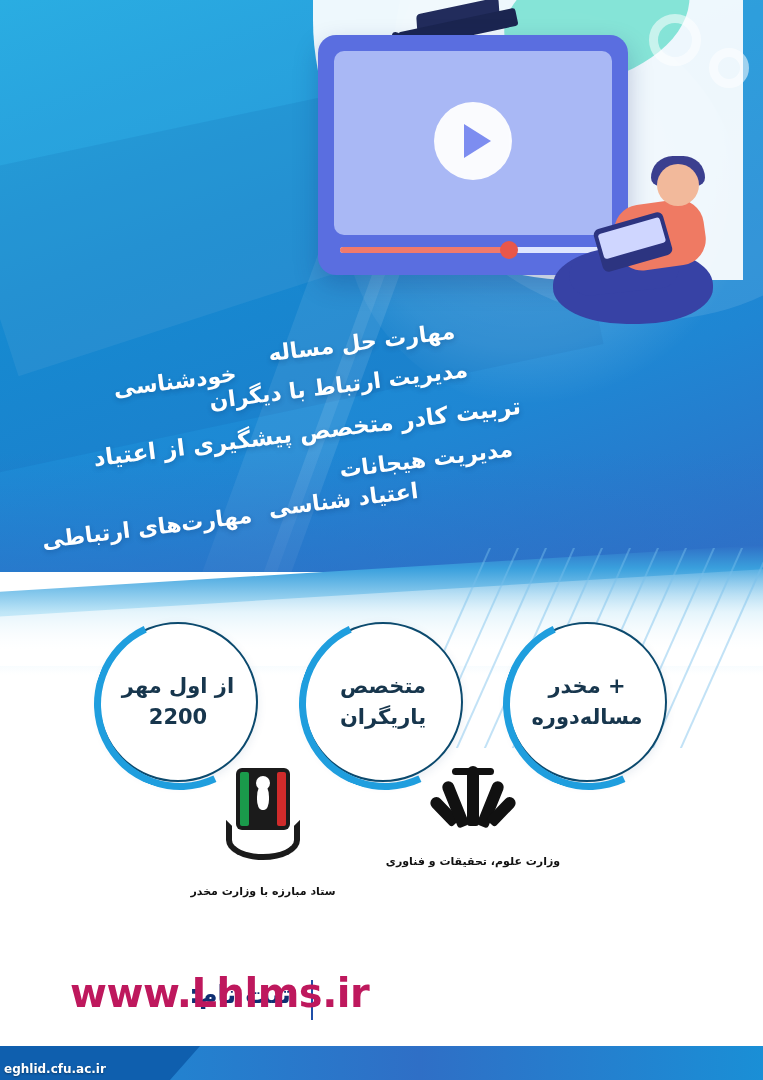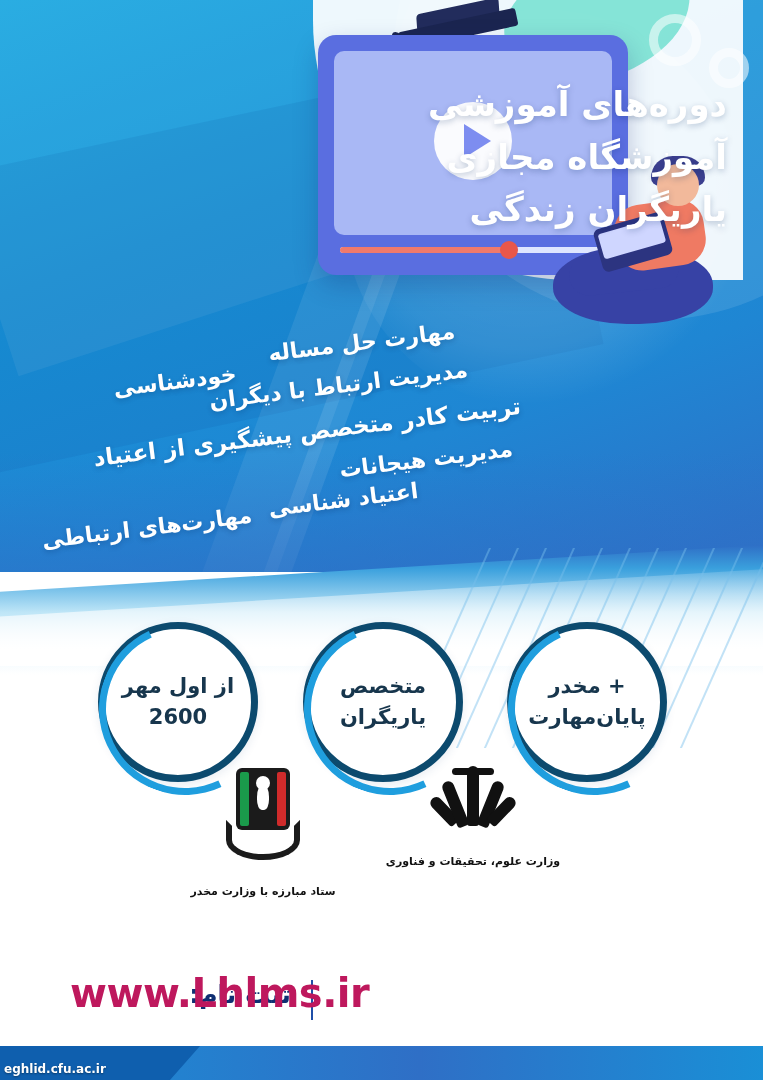--- a/index.html
+++ b/index.html
@@ -157,21 +157,21 @@
     position: absolute; top: -40px; width: 2px; height: 300px;
     background: rgba(120,190,235,0.45);
     transform: rotate(24deg);
   }
 
   
   .circles { position: absolute; left: 0; top: 614px; width: 763px; height: 185px; z-index: 8; }
   .circ {
     position: absolute; width: 160px; height: 160px; border-radius: 50%;
     background: #ffffff;
-    border: 7px solid #0c4a6e;
+    border: 2px solid #0c4a6e;
     box-shadow: 0 3px 10px rgba(40,80,130,0.10);
   }
   .circ .arc {
     position: absolute; left: -6px; top: -6px; width: 172px; height: 172px; border-radius: 50%;
     border: 7px solid transparent;
     border-top-color: #1f9ede;
     border-right-color: #1f9ede;
     transform: rotate(200deg);
   }
   .circ .txt {
@@ -291,25 +291,20 @@
     <div class="person">
       <div class="beanbag"></div>
       <div class="legs"></div>
       <div class="body"></div>
       <div class="laptop"></div>
       <div class="hair"></div>
       <div class="head"></div>
     </div>
   </div>
 
-  <div class="headline">
-    <div>دوره‌های آموزشی</div>
-    <div>آموزشگاه مجازی</div>
-    <div>یاریگران زندگی</div>
-  </div>
 
   <div class="courses">
     <div class="row" style="right:296px; top:8px; font-size:22px;">مهارت حل مساله</div>
     <div class="row" style="right:518px; top:24px; font-size:22px;">خودشناسی</div>
     <div class="row" style="right:288px; top:48px; font-size:22px;">مدیریت ارتباط با دیگران</div>
     <div class="row" style="right:240px; top:90px; font-size:23px;">تربیت کادر متخصص پیشگیری از اعتیاد</div>
     <div class="row" style="right:253px; top:132px; font-size:22px;">مدیریت هیجانات</div>
     <div class="row" style="right:352px; top:162px; font-size:22px;">اعتیاد شناسی</div>
     <div class="row" style="right:520px; top:166px; font-size:22px;">مهارت‌های ارتباطی</div>
   </div>
@@ -328,35 +323,35 @@
       <i style="left:234px"></i>
     <i style="left:262px"></i>
       <i style="left:290px"></i>
   </div>
 
   <div class="circles">
     <div class="circ c1">
       <div class="arc"></div>
       <div class="txt">
         <span>+ مخدر</span>
-        <span>پایان‌مهارت</span>
+        <span>مساله‌دوره</span>
       </div>
     </div>
     <div class="circ c2">
       <div class="arc"></div>
       <div class="txt">
         <span>متخصص</span>
         <span>یاریگران</span>
       </div>
     </div>
     <div class="circ c3">
       <div class="arc"></div>
       <div class="txt">
         <span>از اول مهر</span>
-        <span>2600</span>
+        <span>2200</span>
       </div>
     </div>
   </div>
 
   <div class="logos">
     <div class="logo-block left">
       <div class="emblem">
         <div class="petal p4"></div>
         <div class="petal p2"></div>
         <div class="petal p1"></div>

